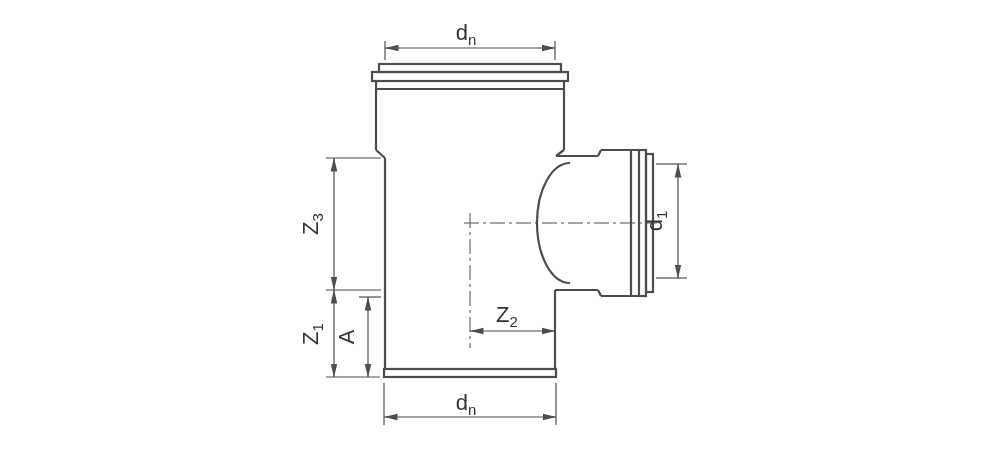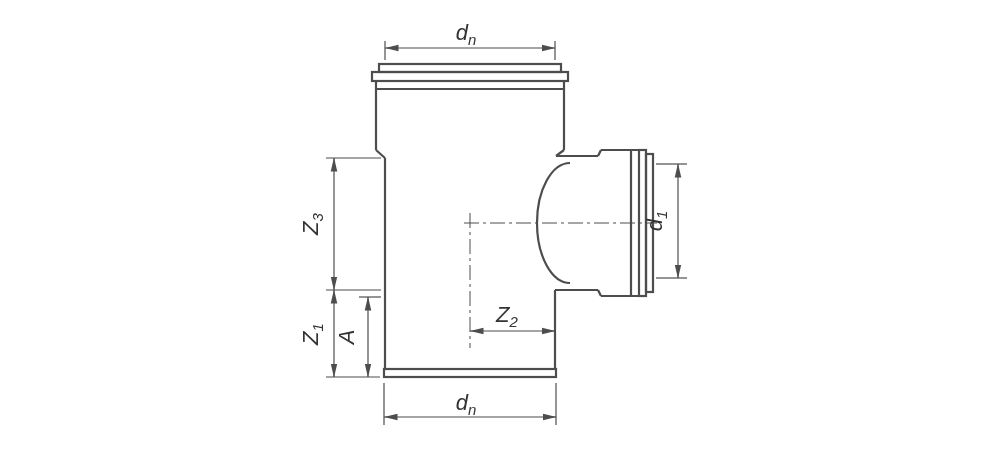--- a/index.html
+++ b/index.html
@@ -1,16 +1,16 @@
 <!DOCTYPE html>
 <html style="--bg: #ffffff; --line: #4d4d4d; --text: #333333;"><head>
 <meta charset="utf-8">
 <style>
   html,body{margin:0;padding:0;background:var(--bg,#ffffff);}
-  .stage{position:relative;width:992px;height:452px;background:var(--bg,#ffffff);overflow:hidden;font-style:italic;}
+  .stage{position:relative;width:992px;height:452px;background:var(--bg,#ffffff);overflow:hidden;}
   svg{display:block;}
   .outline line,.outline rect,.outline path{stroke:var(--line,#4d4d4d);stroke-width:2.2;fill:none;stroke-linecap:butt;}
   .thin line{stroke:var(--line,#4d4d4d);stroke-width:1.2;fill:none;}
   .center line{stroke:var(--line,#4d4d4d);stroke-width:1;stroke-dasharray:15 4 3 4;fill:none;}
   .arrowhead{fill:var(--line,#4d4d4d);stroke:none;}
   .dimtext{font-family:"Liberation Sans","DejaVu Sans",sans-serif;font-size:22px;fill:var(--text,#333333);}
   .sub{font-size:15px;}
 </style>
 </head>
 <body>

